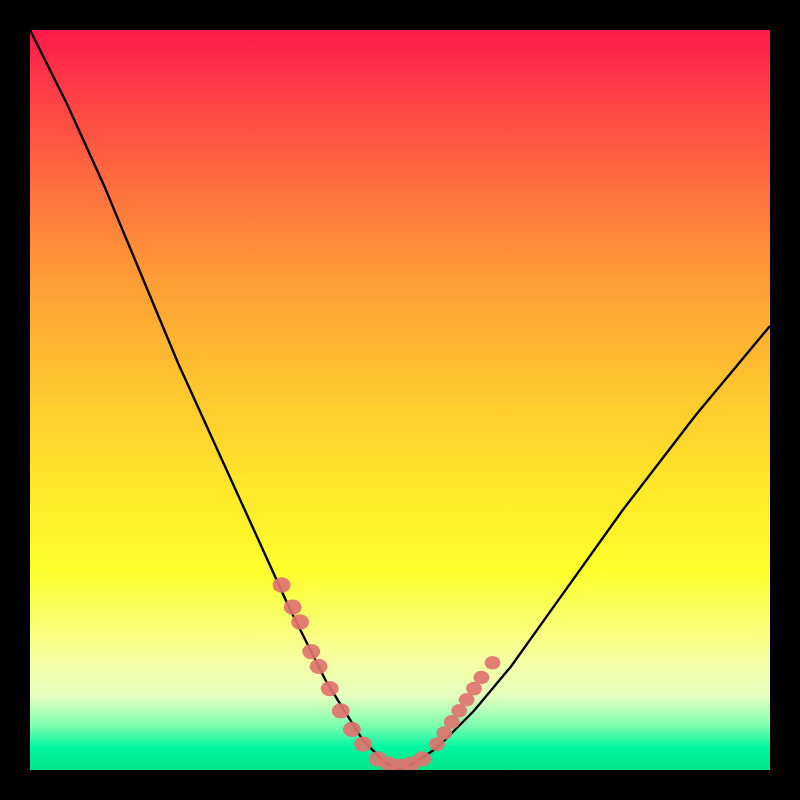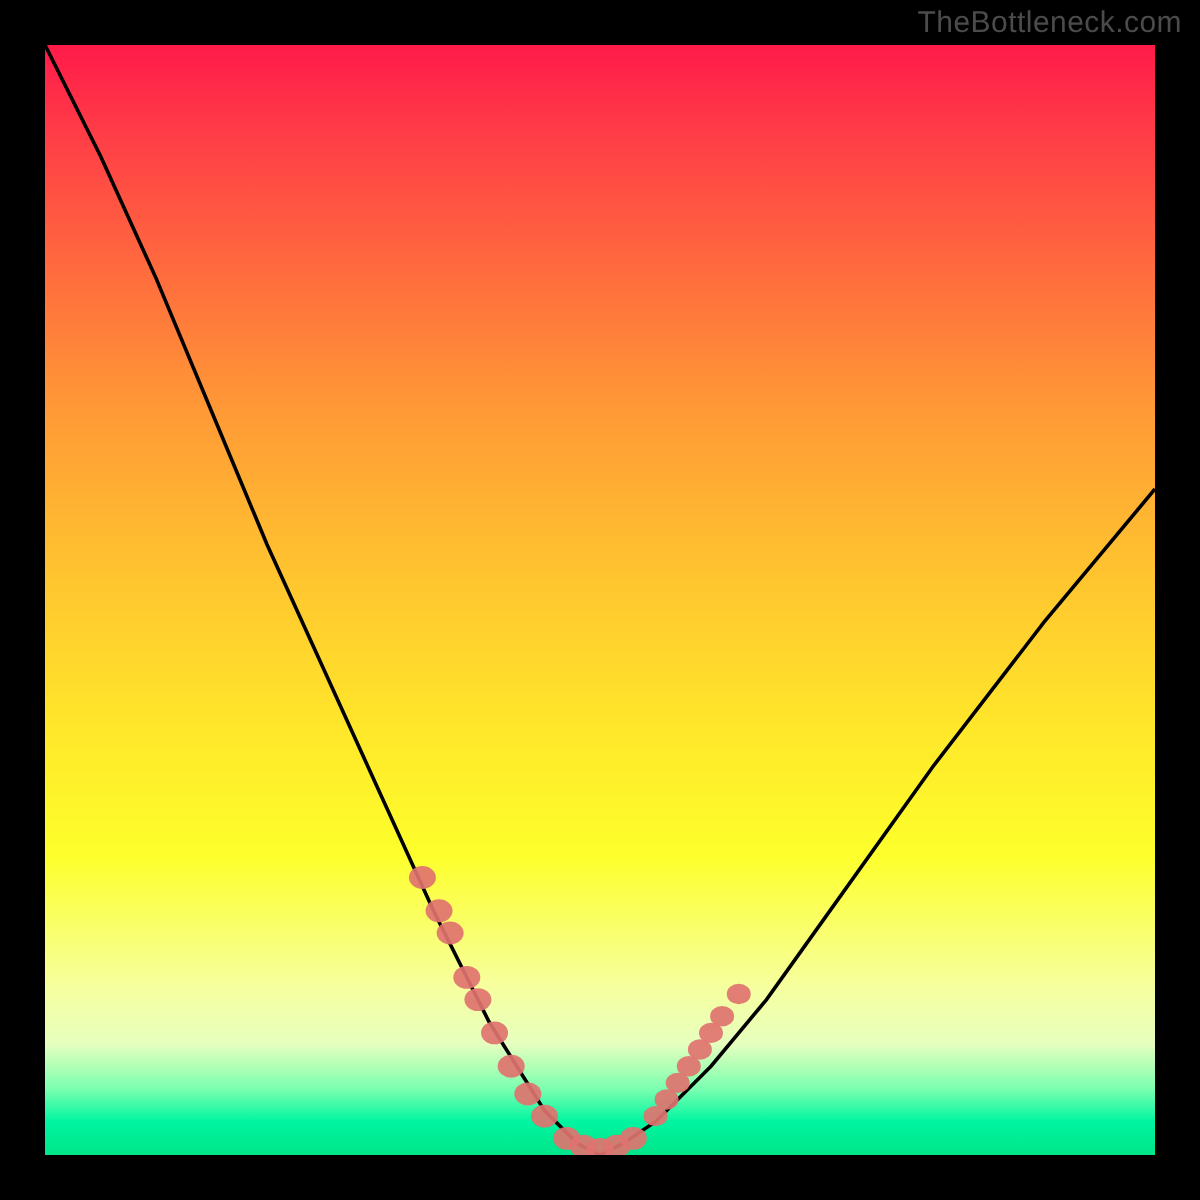--- a/index.html
+++ b/index.html
@@ -59,21 +59,20 @@
   }
   .dot {
     fill: #e0736f;
     fill-opacity: 0.92;
   }
 </style>
 </head>
 <body>
 
 <div class="frame">
-  <div class="watermark">TheBottleneck.com</div>
   <div class="plot">
     <svg class="curve" viewBox="0 0 740 740">
       <path id="curve-path" fill="none" stroke="#000" stroke-width="2.4" d="M0.0 0.0 L37.0 74.0 L74.0 155.4 L111.0 244.2 L148.0 333.0 L185.0 414.4 L222.0 495.8 L259.0 577.2 L296.0 651.2 L314.5 680.8 L333.0 710.4 L355.2 732.6 L370.0 740.0 L384.8 732.6 L407.0 717.8 L444.0 680.8 L481.0 636.4 L518.0 584.6 L592.0 481.0 L666.0 384.8 L740.0 296.0"></path>
       <g id="dots-left">
           <ellipse cx="251.6" cy="555.0" rx="9" ry="7.6499999999999995" class="dot"></ellipse>
           <ellipse cx="262.7" cy="577.2" rx="9" ry="7.6499999999999995" class="dot"></ellipse>
           <ellipse cx="270.1" cy="592.0" rx="9" ry="7.6499999999999995" class="dot"></ellipse>
           <ellipse cx="281.2" cy="621.6" rx="9" ry="7.6499999999999995" class="dot"></ellipse>
           <ellipse cx="288.6" cy="636.4" rx="9" ry="7.6499999999999995" class="dot"></ellipse>
           <ellipse cx="299.7" cy="658.6" rx="9" ry="7.6499999999999995" class="dot"></ellipse>

